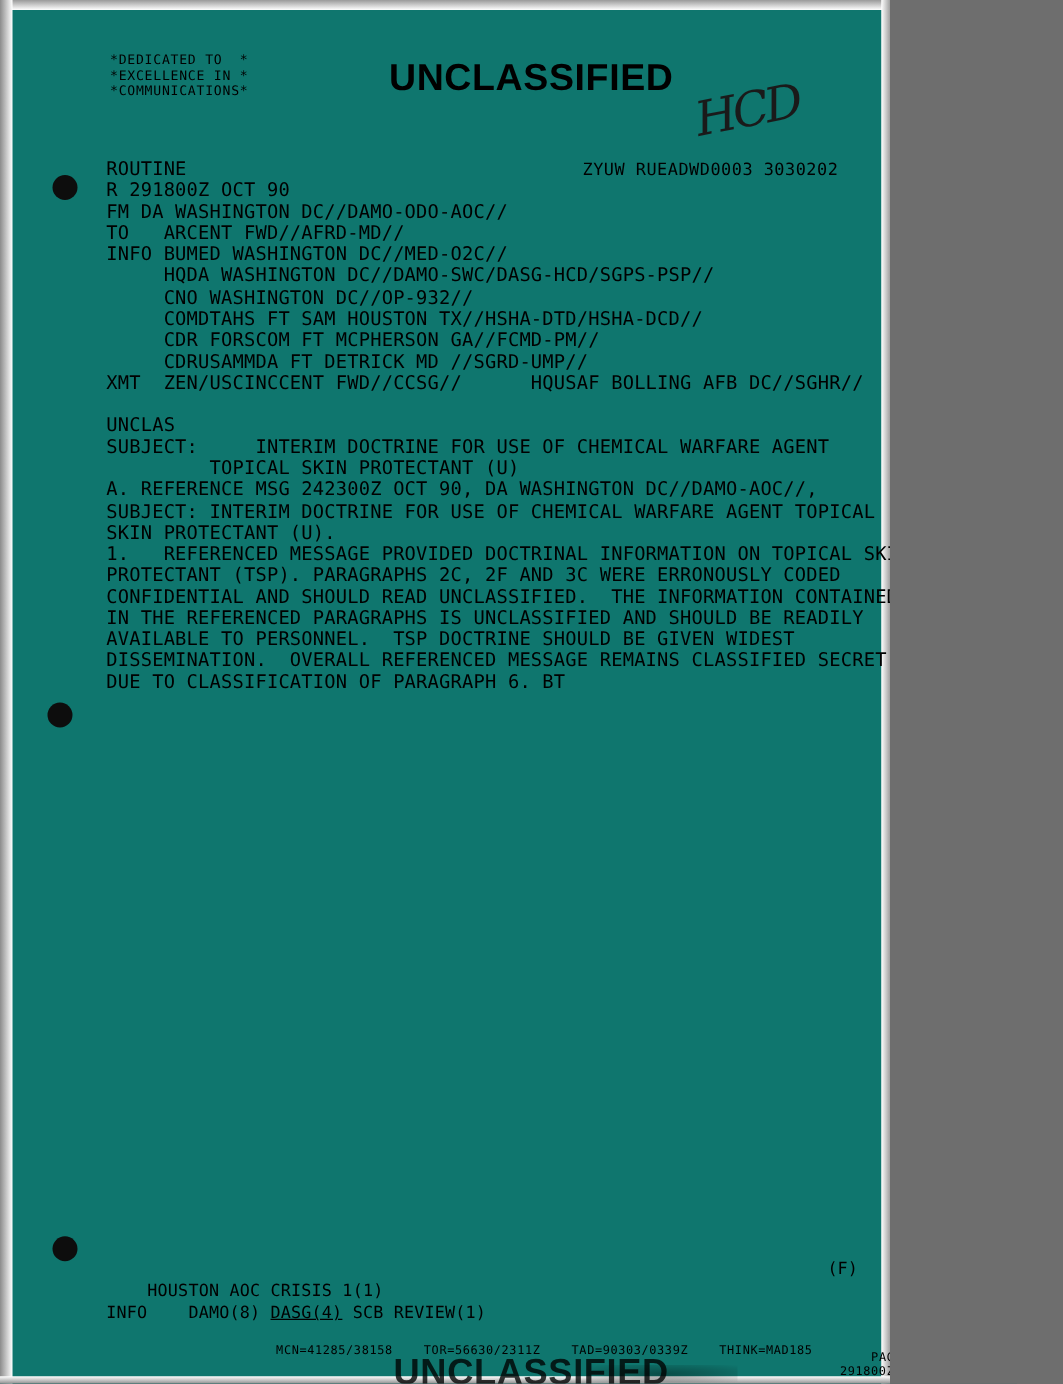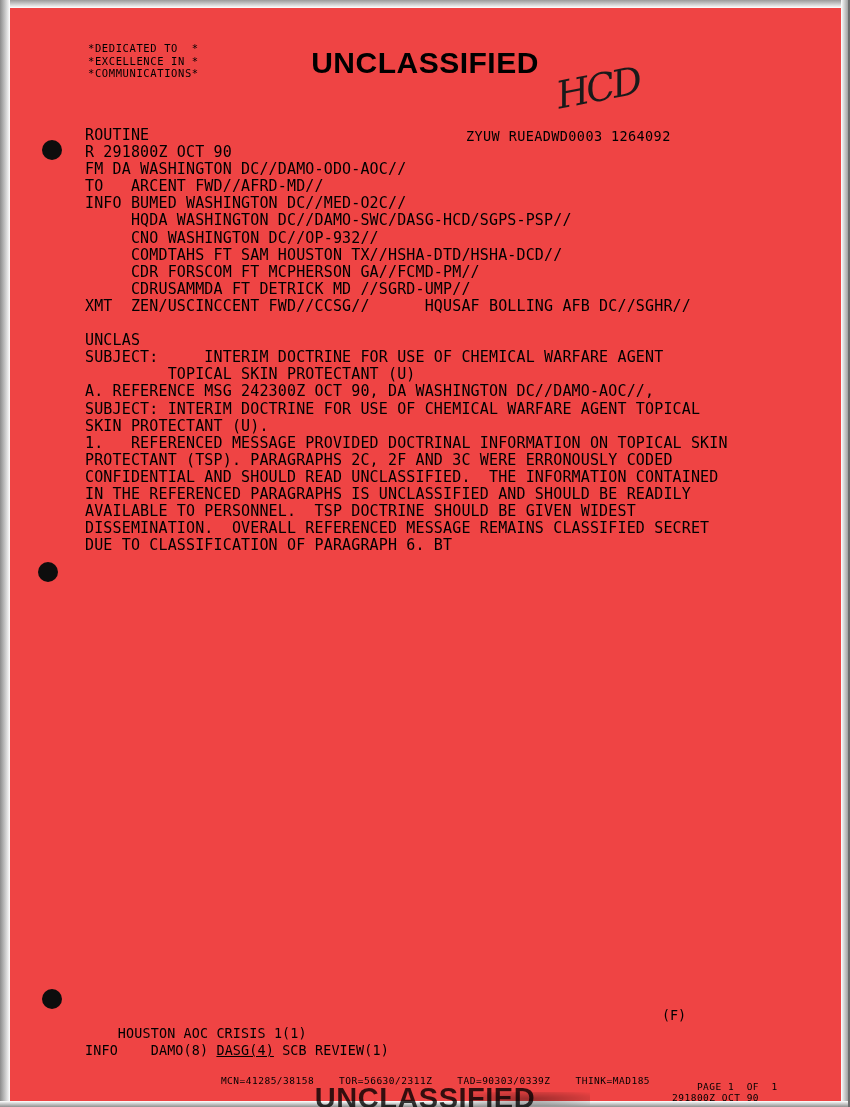--- a/index.html
+++ b/index.html
@@ -2,23 +2,23 @@
 <html><head>
 <meta charset="utf-8">
 <style>
   html, body {
     margin: 0;
     padding: 0;
     background: #6e6e6e;
   }
   .page {
     position: relative;
-    width: 848px;
+    width: 712px;
     height: 1107px;
-    background: #ef4444;
+    background: #0f766e;
     overflow: hidden;
     font-family: "DejaVu Sans Mono", monospace;
     color: #000000;
   }
   
   .edge-left {
     position: absolute; left: 0; top: 0; width: 10px; height: 1107px;
     background: linear-gradient(to right, #8c8c8c, #ffffff);
   }
   .edge-top {
@@ -182,21 +182,21 @@
   <div class="hdr-left">*DEDICATED TO  *
 *EXCELLENCE IN *
 *COMMUNICATIONS*</div>
 
   <div class="classification">UNCLASSIFIED</div>
 
 
 
   <div class="initials">HCD</div>
 
-  <div class="dtg">ZYUW RUEADWD0003 1264092</div>
+  <div class="dtg">ZYUW RUEADWD0003 3030202</div>
 
   <div class="body-text">ROUTINE
 R 291800Z OCT 90
 FM DA WASHINGTON DC//DAMO-ODO-AOC//
 TO   ARCENT FWD//AFRD-MD//
 INFO BUMED WASHINGTON DC//MED-O2C//
      HQDA WASHINGTON DC//DAMO-SWC/DASG-HCD/SGPS-PSP//
      CNO WASHINGTON DC//OP-932//
      COMDTAHS FT SAM HOUSTON TX//HSHA-DTD/HSHA-DCD//
      CDR FORSCOM FT MCPHERSON GA//FCMD-PM//

